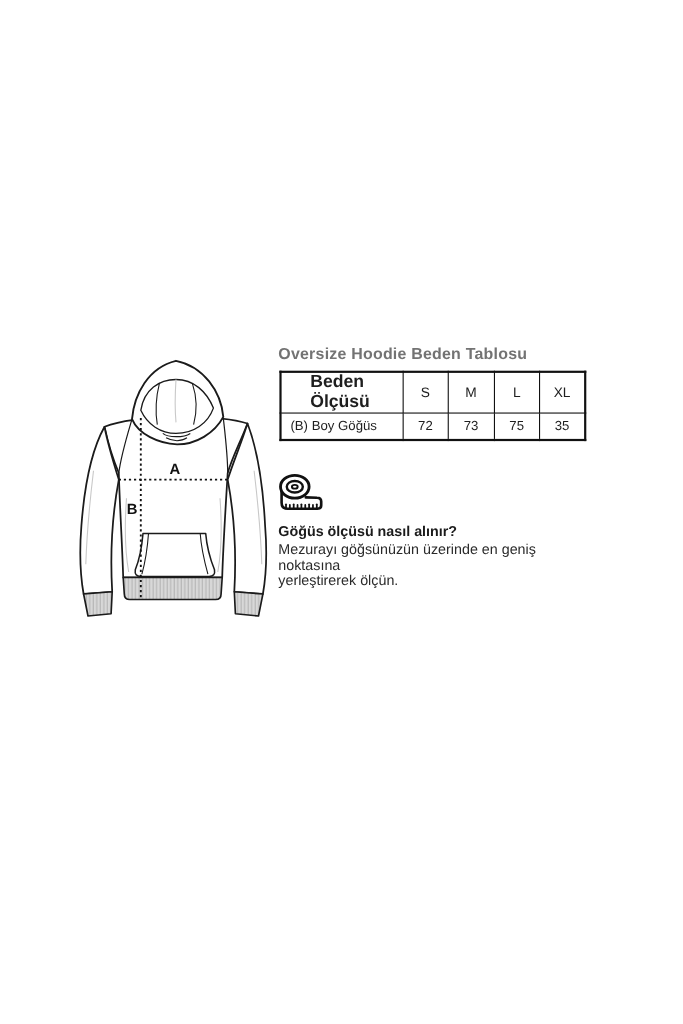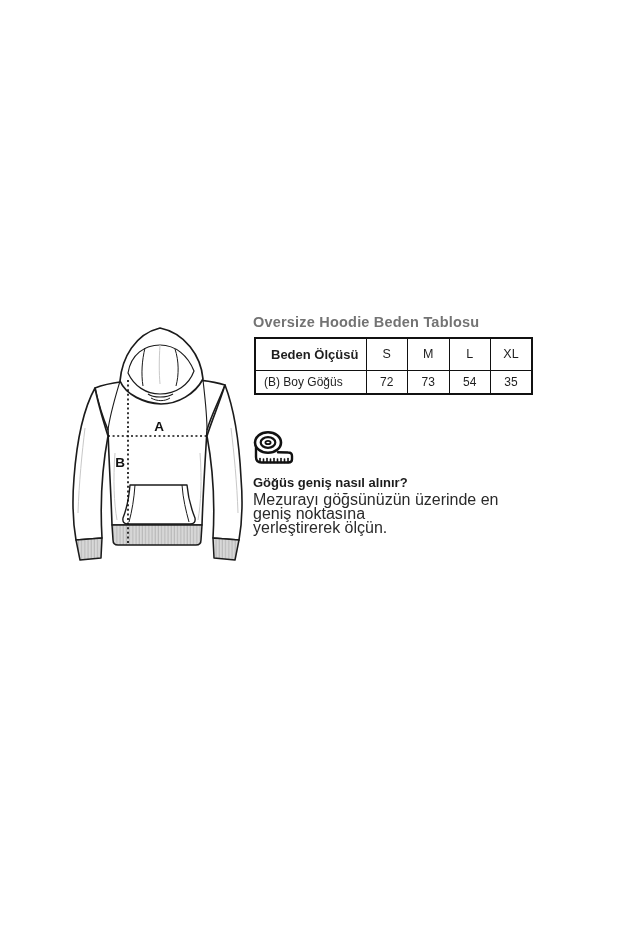--- a/index.html
+++ b/index.html
@@ -6,32 +6,32 @@
   html,body { background:#ffffff; }
   body { font-family:"Liberation Sans", sans-serif; color:#1e1e1e; }
   .canvas { position:relative; width:621px; height:931px; background:#ffffff; overflow:hidden; }
 
   .chart-title { position:absolute; left:253px; top:314px; font-size:14.5px; font-weight:700; letter-spacing:.2px; color:#737373; }
 
   table.size-table { position:absolute; left:254px; top:337px; width:277px; border-collapse:collapse; table-layout:fixed; border:2.5px solid #111; }
   .size-table th, .size-table td { border:1.5px solid #111; vertical-align:middle; }
   .size-table tr.hdr { height:32px; }
   .size-table tr.row { height:24px; }
-  .size-table .lab-h { text-align:left; padding-left:15px; font-size:13px; font-weight:700; }
+  .size-table .lab-h { text-align:left; padding-left:26px; font-size:16px; font-weight:700; }
   .size-table .size-h { text-align:center; font-size:12.5px; font-weight:400; }
   .size-table .lab { text-align:left; padding-left:8px; font-size:12px; font-weight:400; }
   .size-table .val { text-align:center; font-size:12px; font-weight:400; }
 
   .tape-wrap { position:absolute; left:251px; top:429px; }
 
   .instr { position:absolute; left:253px; width:285px; }
   .instr-1 { top:475px; }
   .instr-2 { top:530px; }
   .instr h3 { font-size:13px; font-weight:700; margin-bottom:3px; color:#1b1b1b; }
-  .instr p { font-size:16px; line-height:14px; white-space:pre-line; color:#2a2a2a; }
+  .instr p { font-size:13px; line-height:14px; white-space:pre-line; color:#2a2a2a; }
 
   .hoodie-wrap { position:absolute; left:55px; top:318px; width:200px; height:250px; }
 </style>
 </head>
 <body>
 
 <div class="canvas">
 
   <div class="hoodie-wrap">
     <svg width="200" height="250" viewBox="0 0 200 250">
@@ -94,21 +94,21 @@
       <th class="lab-h">Beden Ölçüsü</th>
       <th class="size-h">S</th>
       <th class="size-h">M</th>
       <th class="size-h">L</th>
       <th class="size-h">XL</th>
     </tr>
     <tr class="row">
       <td class="lab">(B) Boy Göğüs</td>
       <td class="val">72</td>
       <td class="val">73</td>
-      <td class="val">54</td>
+      <td class="val">75</td>
       <td class="val">35</td>
     </tr>
   </tbody>
     </table>
 
   <div class="tape-wrap">
     <svg width="44" height="44" viewBox="0 0 44 44">
       <path d="M5,15 L5,28 C5,32 7.5,33.5 10.5,33.5 L37.5,33.5 C40,33.5 41,32.3 41,30.3 L41,27 C41,24.8 39.5,23.5 37.2,23.5 L27,23.2" fill="#ffffff" stroke="#111" stroke-width="2.4" stroke-linecap="round" stroke-linejoin="round"></path>
       <ellipse cx="17" cy="13.5" rx="13" ry="10.3" fill="#ffffff" stroke="#111" stroke-width="2.6"></ellipse>
       <ellipse cx="17" cy="13.5" rx="7.3" ry="5.3" fill="none" stroke="#111" stroke-width="2.2"></ellipse>
@@ -121,19 +121,19 @@
         <line x1="23" y1="33.5" x2="23" y2="29.5"></line>
         <line x1="26.5" y1="33.5" x2="26.5" y2="30"></line>
         <line x1="30" y1="33.5" x2="30" y2="29.5"></line>
         <line x1="33.5" y1="33.5" x2="33.5" y2="30"></line>
         <line x1="37" y1="33.5" x2="37" y2="29.5"></line>
       </g>
     </svg>
   </div>
 
   <div class="instr instr-1">
-    <h3>Göğüs geniş nasıl alınır?</h3>
+    <h3>Göğüs ölçüsü nasıl alınır?</h3>
     <p>Mezurayı göğsünüzün üzerinde en geniş noktasına
 yerleştirerek ölçün.</p>
   </div>
 
 
 </div>
 
 </body></html>

